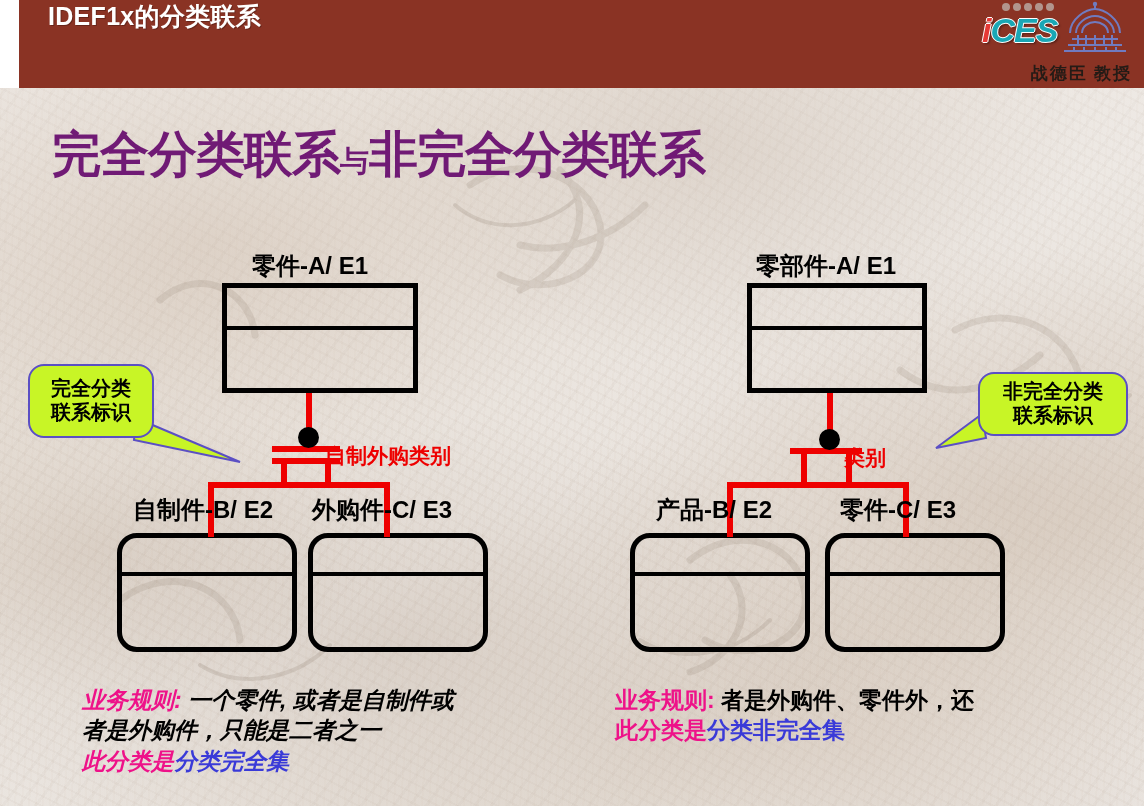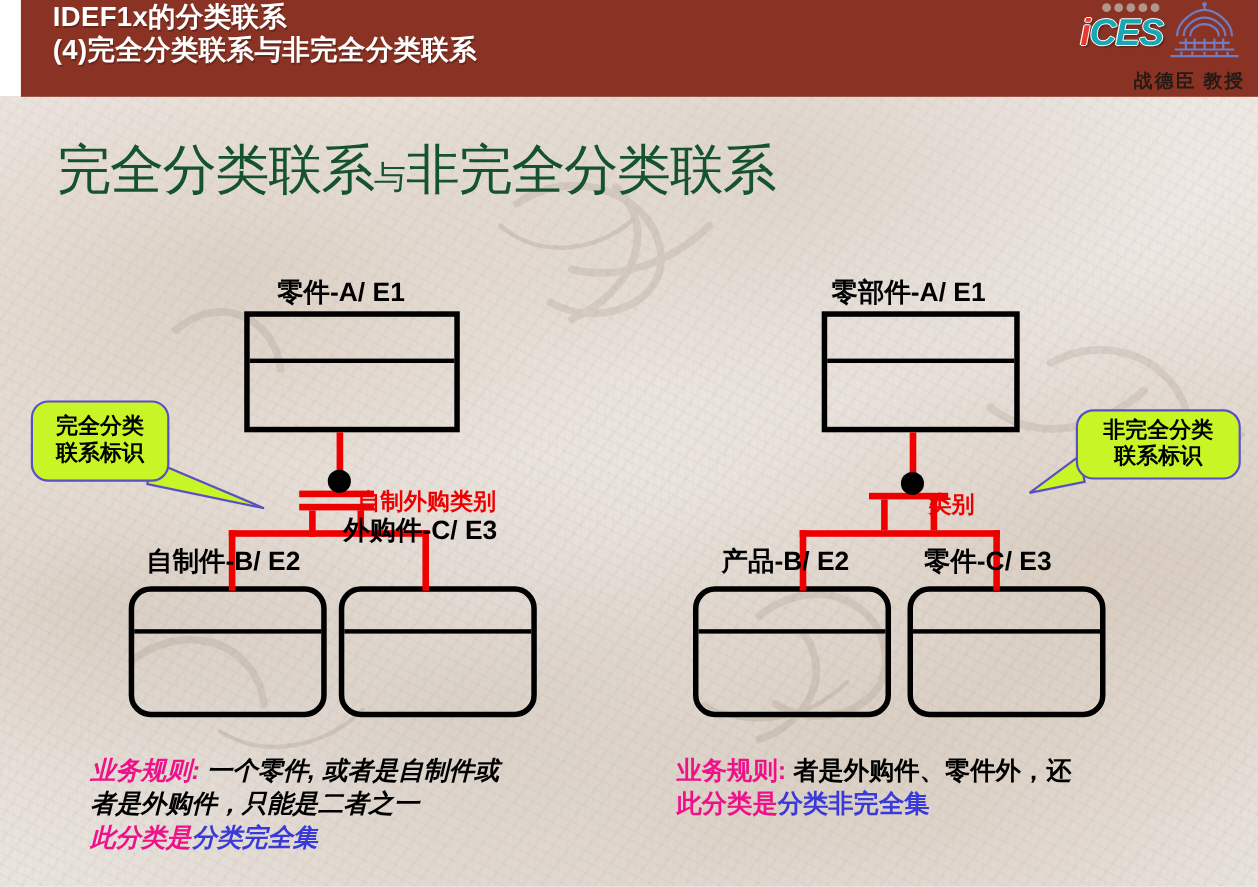--- a/index.html
+++ b/index.html
@@ -125,22 +125,22 @@
     font-family: "Liberation Serif", "DejaVu Serif", serif;
     letter-spacing: 2px;
   }
 
   
   .main-title {
     position: absolute;
     left: 52px; top: 122px;
     z-index: 5;
     font-size: 49px;
-    font-weight: normal;
-    color: #14532d;
+    font-weight: bold;
+    color: #701a75;
     letter-spacing: -1px;
     white-space: nowrap;
   }
   .main-title .small {
     font-size: 29px;
     letter-spacing: 0;
   }
 
   
   .diagram { position: absolute; z-index: 5; }
@@ -276,21 +276,20 @@
       <path d="M200 665 C240 690, 295 680, 330 645"></path>
       <path d="M1000 415 C1040 440, 1095 430, 1130 395"></path>
     </g>
   </svg>
 
   <div class="header-bar"></div>
   <div class="header-white-strip"></div>
 
   <div class="header-titles">
     <div class="header-line1">IDEF1x的分类联系</div>
-    <div class="header-line2">(4)完全分类联系与非完全分类联系</div>
   </div>
 
   <div class="logo-block">
     <div class="logo-dots">
       <i></i>
         <i></i>
         <i></i>
         <i></i>
         <i></i>
     </div>
@@ -332,21 +331,21 @@
     <div class="rline" style="left:325px; top:464px; width:6px; height:24px;"></div>
     <div class="rline" style="left:208px; top:482px; width:182px; height:6px;"></div>
     <div class="rline" style="left:208px; top:482px; width:6px; height:55px;"></div>
     <div class="rline" style="left:384px; top:482px; width:6px; height:55px;"></div>
 
     <div class="ent-label" style="left:133px; top:494px;">自制件-B/ E2</div>
     <div class="child-box" style="left:117px; top:533px; width:180px; height:119px;">
       <div class="divider"></div>
     </div>
 
-    <div class="ent-label" style="left:312px; top:466px;text-align:center;">外购件-C/ E3</div>
+    <div class="ent-label" style="left:312px; top:494px;text-align:center;">外购件-C/ E3</div>
     <div class="child-box" style="left:308px; top:533px; width:180px; height:119px;">
       <div class="divider"></div>
     </div>
 
     <div class="callout" style="left:28px; top:360px; width:230px; height:110px;">
       <svg width="230" height="110" viewBox="0 0 230 110" style="position:absolute; left:0; top:0;">
         <path d="M108 58 L212 102 L106 80 Z" fill="#c8f526" stroke="#5b4fc4" stroke-width="2"></path>
       </svg>
       <div class="callout-body" style="left:0; top:4px; width:126px; height:74px;">
         <span>完全分类</span>

